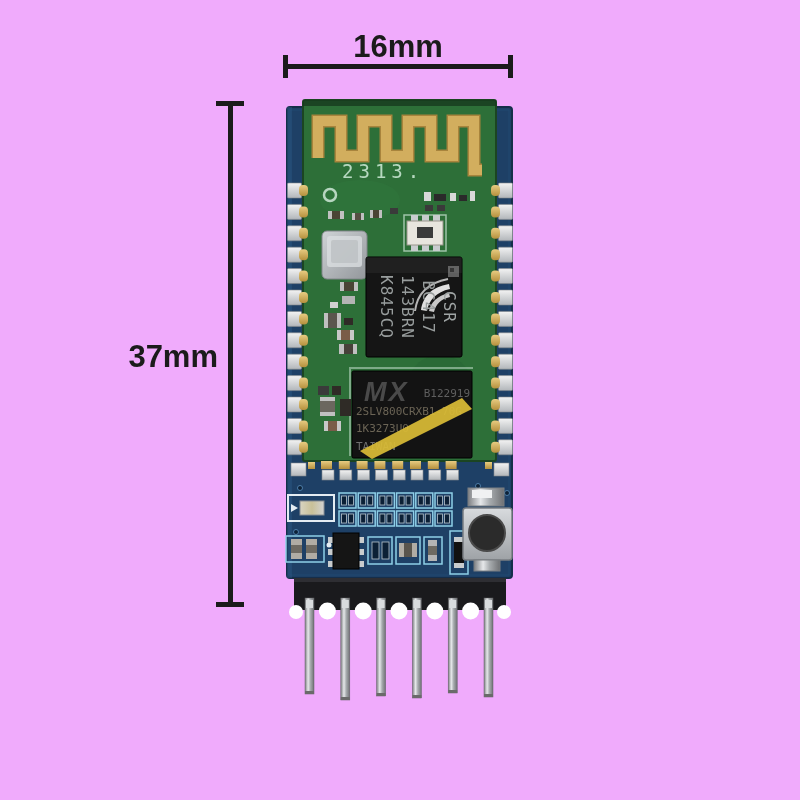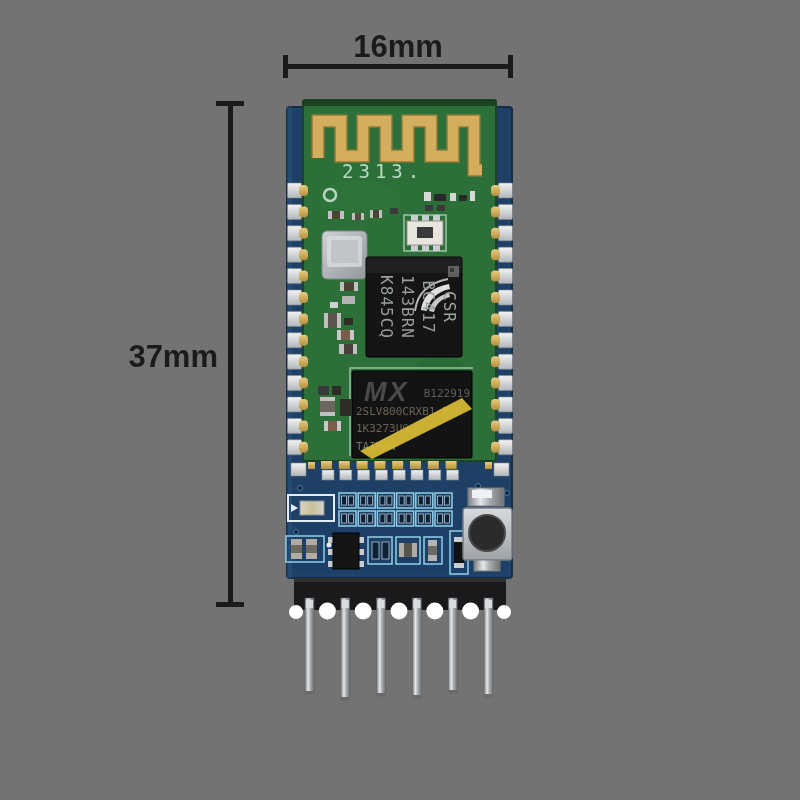--- a/index.html
+++ b/index.html
@@ -1,16 +1,16 @@
 <!DOCTYPE html>
 <html><head>
 <meta charset="utf-8">
 <style>
   html,body{margin:0;padding:0;background:#ffffff;}
-  .stage{width:800px;height:800px;position:relative;background:#737373;overflow:hidden;
+  .stage{width:800px;height:800px;position:relative;background:#f0abfc;overflow:hidden;
          font-family:"Liberation Sans", sans-serif;}
   svg{display:block;}
   text{user-select:none;}
   .dim-label{font-family:"Liberation Sans", sans-serif;font-weight:bold;fill:#1b1b1b;}
   .silk{font-family:"DejaVu Sans Mono", monospace;}
   .chiptxt{font-family:"DejaVu Sans Mono", monospace;}
 </style>
 </head>
 <body>
 

